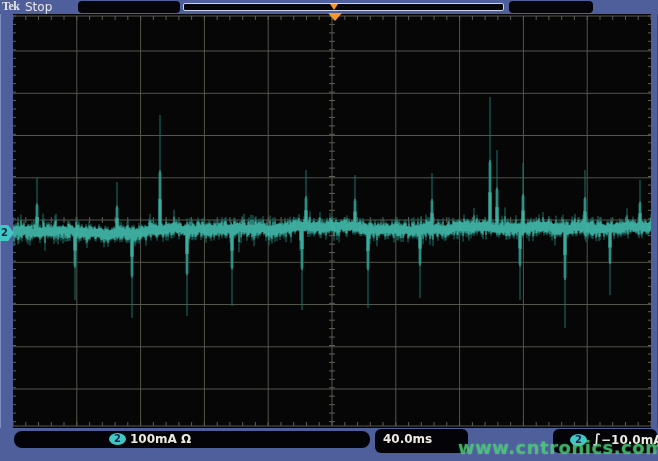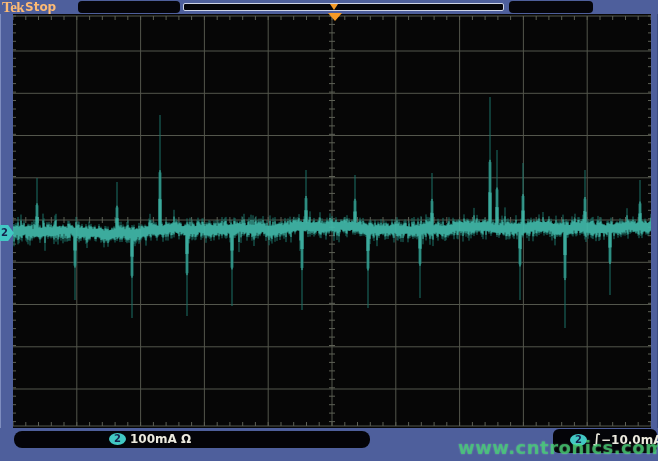--- a/index.html
+++ b/index.html
@@ -1,22 +1,22 @@
 <!DOCTYPE html>
 <html><head>
 <meta charset="utf-8">
 <style>
   html,body{margin:0;padding:0;background:#222;}
   .scope{position:relative;width:658px;height:461px;background:#4e5f9c;overflow:hidden;
          font-family:"DejaVu Sans",sans-serif;box-shadow:inset 1px 1px 0 #7e8dbf, inset -1px -1px 0 #394a80;}
   
   .topbar{position:absolute;left:0;top:0;width:658px;height:14px;background:#4e5f9c;}
   .tek-logo{position:absolute;left:2px;top:-1px;font-family:"Liberation Serif",serif;
-            font-weight:bold;font-size:15px;color:#fdba74;letter-spacing:-0.5px;}
-  .stop-label{position:absolute;left:25px;top:0px;font-size:12px;font-weight:bold;color:#fdba74;}
+            font-weight:bold;font-size:12px;color:#e5e5e5;letter-spacing:-0.5px;}
+  .stop-label{position:absolute;left:25px;top:0px;font-size:12px;font-weight:normal;color:#e5e5e5;}
   .menu-box-a{position:absolute;left:78px;top:1px;width:102px;height:12px;background:#05050a;border-radius:4px;}
   .record-bar{position:absolute;left:183px;top:3px;width:321px;height:8px;background:#05050a;
               border:1px solid #ccd2e6;border-radius:2px;box-sizing:border-box;}
   .record-trig{position:absolute;left:146px;top:0px;width:8px;height:6px;background:#f59a28;
                clip-path:polygon(0 0,100% 0,50% 100%);}
   .menu-box-b{position:absolute;left:509px;top:1px;width:84px;height:12px;background:#05050a;border-radius:4px;}
   
   .screen{position:absolute;left:13px;top:14px;width:638px;height:414px;background:#060606;}
   .trig-arrow{position:absolute;left:328px;top:13px;width:14px;height:8px;background:#f59a28;
               clip-path:polygon(0 0,100% 0,50% 100%);z-index:5;}
@@ -67,20 +67,23 @@
     </svg>
 
   <div class="trig-arrow"></div>
   <div class="ch2-marker">2</div>
 
   <div class="bottombar">
     <div class="readout box-ch">
       <span class="badge">2</span>
       <span class="txt">100mA Ω</span>
     </div>
+    <div class="readout box-hb">
+      <span class="txt">40.0ms</span>
+    </div>
     <div class="readout box-trig">
       <span class="badge">2</span>
       <span class="slope">∫</span>
       <span class="lvl">−10.0mA</span>
     </div>
   </div>
 
   <div class="watermark">www.cntronics.com</div>
 </div>
 

